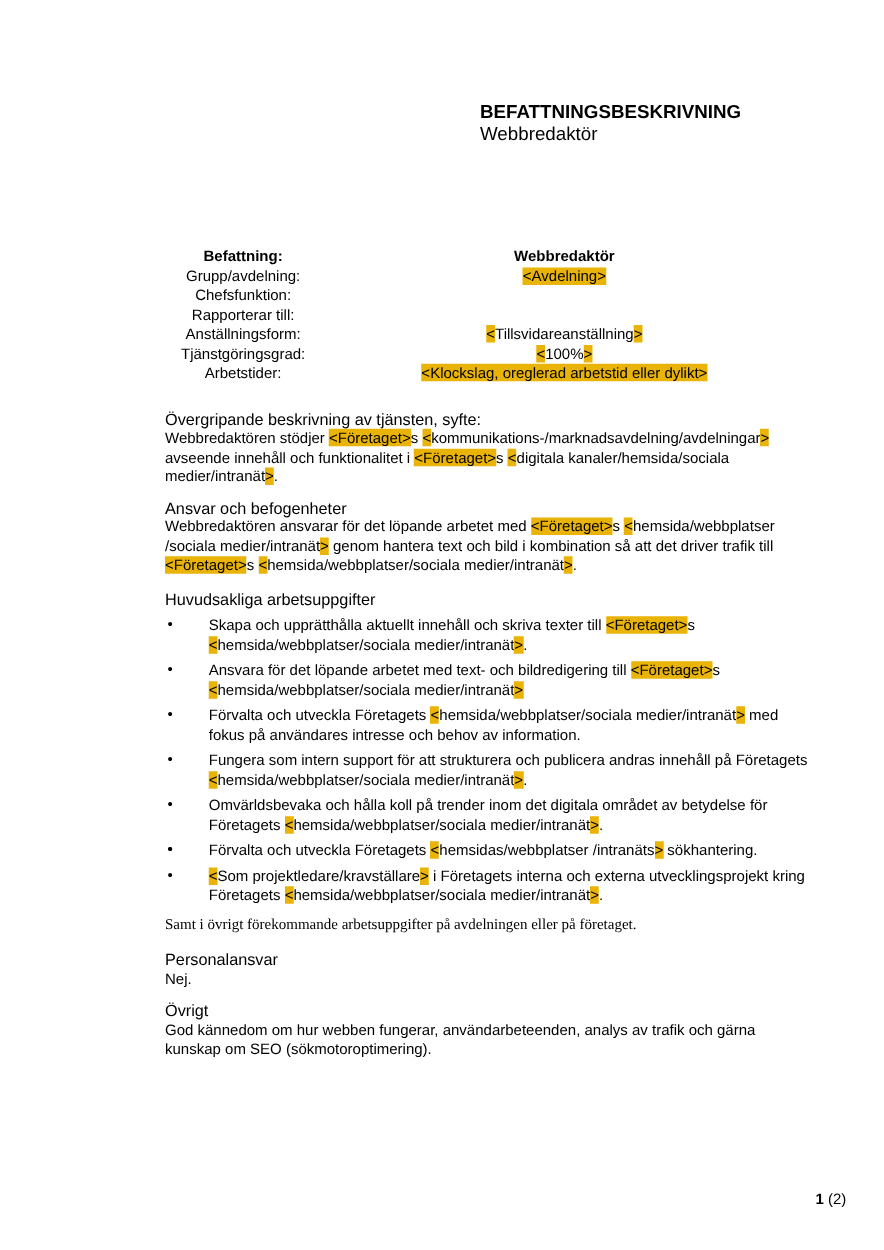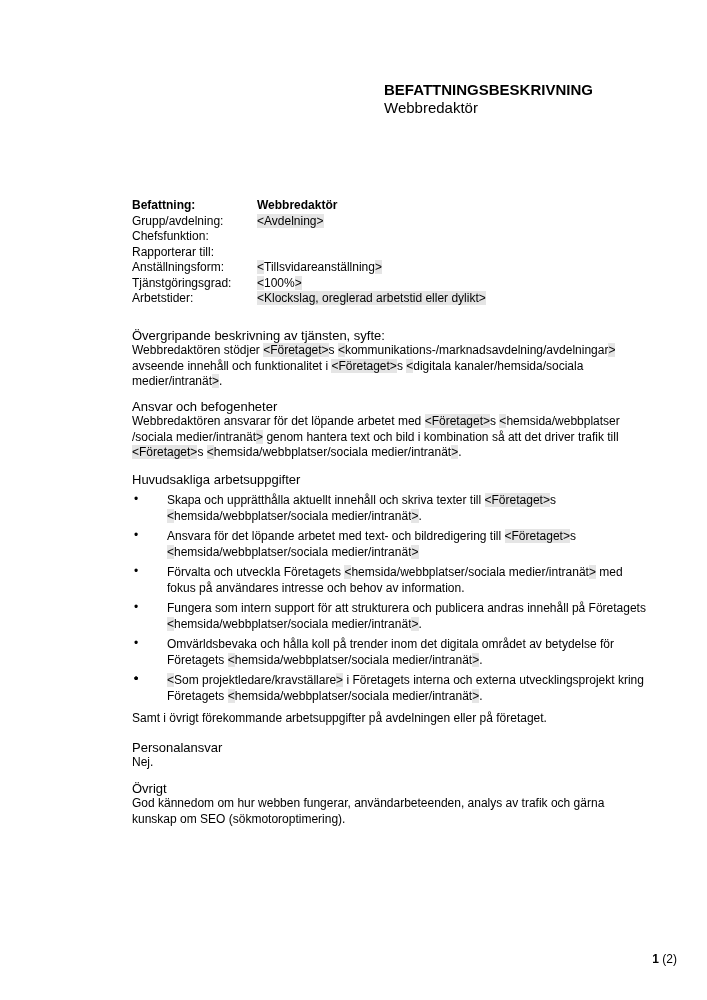--- a/index.html
+++ b/index.html
@@ -12,38 +12,38 @@
   .page {
     position: relative;
     width: 707px; height: 1000px;
     background: #fff;
     padding: 0 93px 0 100px;
     font-size: 12px;
     line-height: 15.5px;
     overflow: hidden;
     margin-left: 32px;
   }
-  .hl { background: #e5e5e5; }
+  .hl { background: #eab308; }
   .bold { font-weight: 700; }
 
   .title-block { margin: 81px 0 0 252px; }
   .doc-title { font-size: 15px; line-height: 18px; font-weight: 700; }
   .doc-subtitle { font-size: 15px; line-height: 18px; }
 
   .info-table { margin-top: 81px; }
-  .info-row { display: flex; }
+  .info-row { display: flex; text-align: center; }
   .info-label { flex: 0 0 125px; width: 125px; }
   .info-value { flex: 1; }
 
   .section-heading { font-weight: 400; font-size: 13px; line-height: 15.5px; }
 
   [data-name="section-syfte"]           { margin-top: 21px; }
   [data-name="section-ansvar"]          { margin-top: 9px; }
   [data-name="section-arbetsuppgifter"] { margin-top: 11px; }
-  [data-name="section-closing"]         { margin-top: 7px; }
+  [data-name="section-closing"]         { margin-top: 7px; font-family: Liberation Serif, serif; }
   [data-name="section-personalansvar"]  { margin-top: 13px; }
   [data-name="section-ovrigt"]          { margin-top: 10px; }
 
   .bullets { margin-top: 6px; }
   .bullet { position: relative; padding-left: 35px; margin-bottom: 5px; }
   .bullet .dot { position: absolute; left: 2px; top: -1px; }
 
   .page-footer {
     position: absolute;
     top: 952px; right: 62px;
@@ -101,21 +101,21 @@
       </div>
       <div class="section" data-name="section-arbetsuppgifter">
         <div class="section-heading" data-name="section-heading">Huvudsakliga arbetsuppgifter</div>
         <div class="bullets" data-name="bullet-list">
           <div class="bullet" data-name="list-item"><span class="dot" data-name="bullet-icon">•</span><span data-name="list-item-text">Skapa och upprätthålla aktuellt innehåll och skriva texter till <span class="hl" data-name="highlighted-placeholder">&lt;Företaget&gt;</span>s <span class="hl" data-name="highlighted-placeholder">&lt;</span>hemsida/webbplatser/sociala medier/intranät<span class="hl" data-name="highlighted-placeholder">&gt;</span>.</span></div>
           <div class="bullet" data-name="list-item"><span class="dot" data-name="bullet-icon">•</span><span data-name="list-item-text">Ansvara för det löpande arbetet med text- och bildredigering till <span class="hl" data-name="highlighted-placeholder">&lt;Företaget&gt;</span>s <span class="hl" data-name="highlighted-placeholder">&lt;</span>hemsida/webbplatser/sociala medier/intranät<span class="hl" data-name="highlighted-placeholder">&gt;</span></span></div>
           <div class="bullet" data-name="list-item"><span class="dot" data-name="bullet-icon">•</span><span data-name="list-item-text">Förvalta och utveckla Företagets <span class="hl" data-name="highlighted-placeholder">&lt;</span>hemsida/webbplatser/sociala medier/intranät<span class="hl" data-name="highlighted-placeholder">&gt;</span> med fokus på användares intresse och behov av information.</span></div>
           <div class="bullet" data-name="list-item"><span class="dot" data-name="bullet-icon">•</span><span data-name="list-item-text">Fungera som intern support för att strukturera och publicera andras innehåll på Företagets <span class="hl" data-name="highlighted-placeholder">&lt;</span>hemsida/webbplatser/sociala medier/intranät<span class="hl" data-name="highlighted-placeholder">&gt;</span>.</span></div>
           <div class="bullet" data-name="list-item"><span class="dot" data-name="bullet-icon">•</span><span data-name="list-item-text">Omvärldsbevaka och hålla koll på trender inom det digitala området av betydelse för Företagets <span class="hl" data-name="highlighted-placeholder">&lt;</span>hemsida/webbplatser/sociala medier/intranät<span class="hl" data-name="highlighted-placeholder">&gt;</span>.</span></div>
           <div class="bullet" data-name="list-item"><span class="dot" data-name="bullet-icon">•</span></div>
-          <div class="bullet" data-name="list-item"><span class="dot" data-name="bullet-icon">•</span></div>
+          <div class="bullet" data-name="list-item"><span class="dot" data-name="bullet-icon">•</span><span data-name="list-item-text">Förvalta och utveckla Företagets <span class="hl" data-name="highlighted-placeholder">&lt;</span>hemsidas/webbplatser /intranäts<span class="hl" data-name="highlighted-placeholder">&gt;</span> sökhantering.</span></div>
           <div class="bullet" data-name="list-item"><span class="dot" data-name="bullet-icon">•</span><span data-name="list-item-text"><span class="hl" data-name="highlighted-placeholder">&lt;</span>Som projektledare/kravställare<span class="hl" data-name="highlighted-placeholder">&gt;</span> i Företagets interna och externa utvecklingsprojekt kring Företagets <span class="hl" data-name="highlighted-placeholder">&lt;</span>hemsida/webbplatser/sociala medier/intranät<span class="hl" data-name="highlighted-placeholder">&gt;</span>.</span></div>
         </div>
       </div>
       <div class="section" data-name="section-closing">
         <div class="para" data-name="paragraph">Samt i övrigt förekommande arbetsuppgifter på avdelningen eller på företaget.</div>
       </div>
       <div class="section" data-name="section-personalansvar">
         <div class="section-heading" data-name="section-heading">Personalansvar</div>
         <div class="para" data-name="paragraph">Nej.</div>
       </div>

